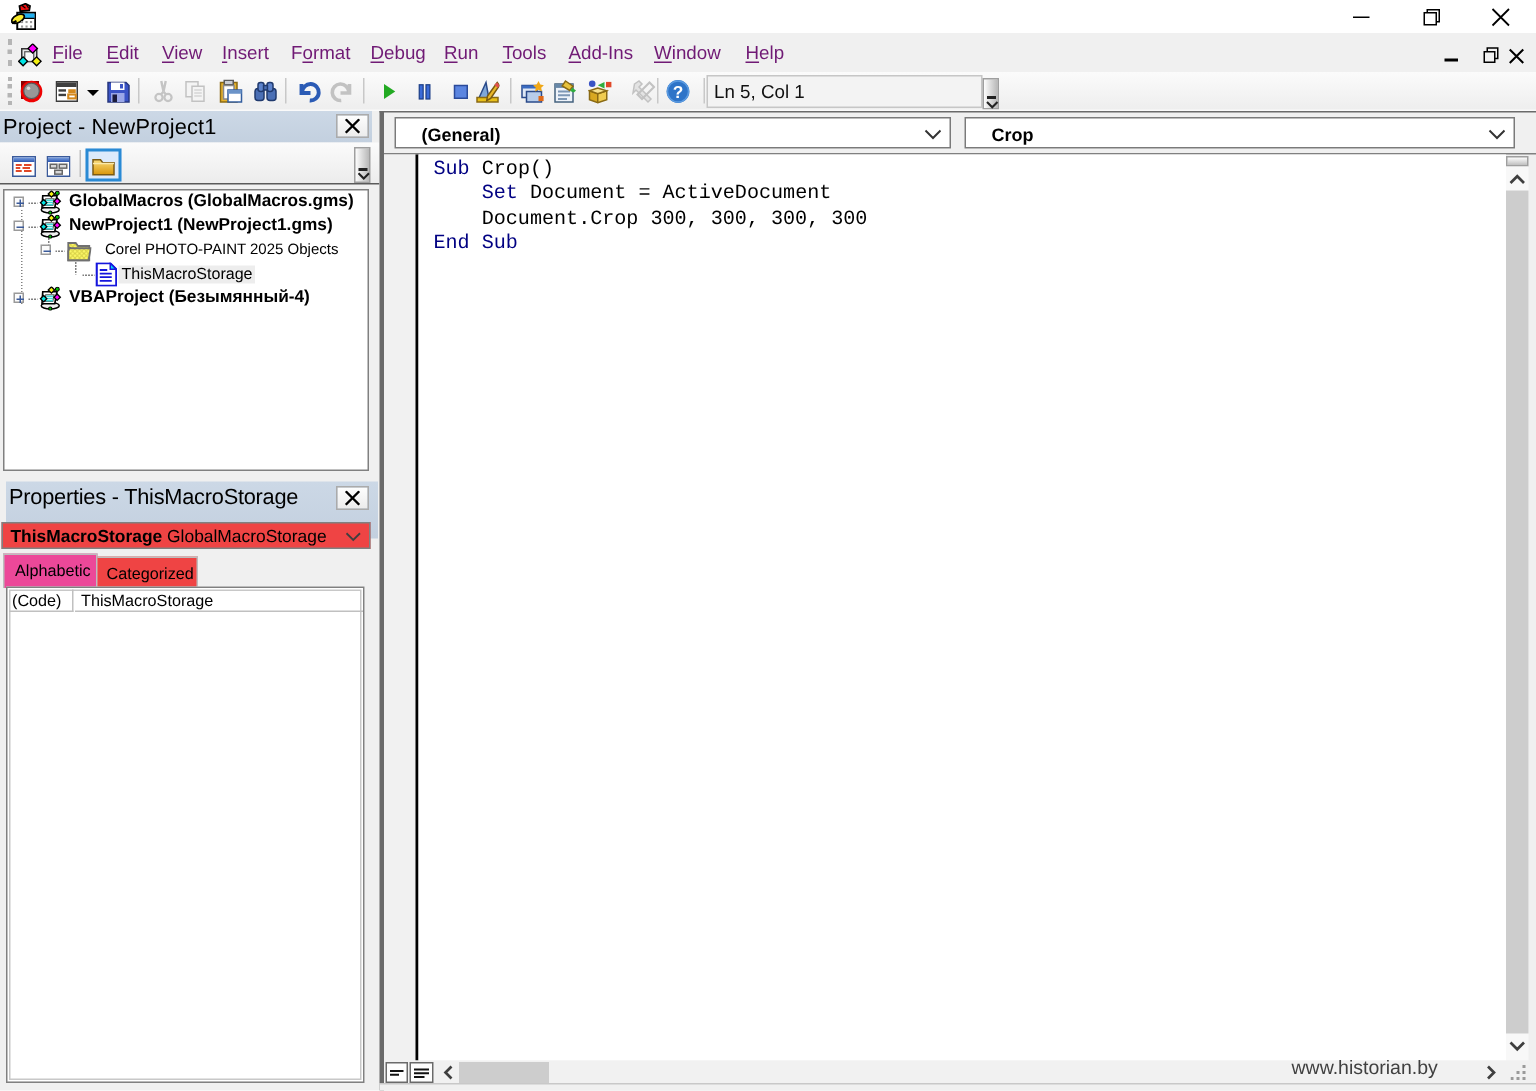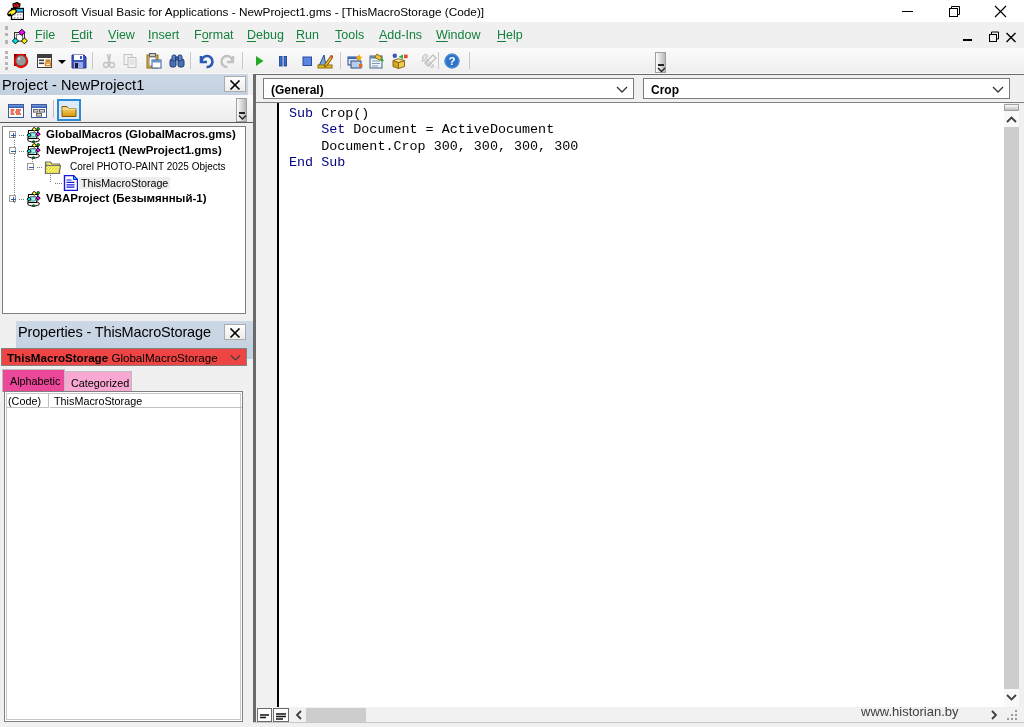--- a/index.html
+++ b/index.html
@@ -4,21 +4,21 @@
 <style>
   * { margin:0; padding:0; box-sizing:border-box; }
   html,body { width:1024px; height:727px; overflow:hidden; }
   body { font-family:"Liberation Sans", sans-serif; position:relative; background:#f0f0f0; }
   .abs { position:absolute; }
   
   #titlebar { left:0; top:0; width:1024px; height:22px; background:#ffffff; }
   #title-text { left:30px; top:4.5px; font-size:11.8px; color:#000; white-space:nowrap; }
   
   #menubar { left:0; top:22px; width:1024px; height:26px; background:#f0f0f0; }
-  .menuitem { position:absolute; top:6px; font-size:12.5px; color:#15803d; white-space:nowrap; }
+  .menuitem { position:absolute; top:6px; font-size:12.5px; color:#701a75; white-space:nowrap; }
   .menuitem u { text-decoration:underline; text-underline-offset:2px; }
   
   #toolbar { left:0; top:48px; width:1024px; height:25px; background:linear-gradient(#fbfbfb,#eeeeee); }
   .tbico { position:absolute; top:5px; width:16px; height:16px; }
   .tbsep { position:absolute; top:4px; width:1px; height:17px; background:#c8c8c8; }
   .grip { position:absolute; width:3px; border-left:3px dotted #b5b5b5; }
   
   .caption { background:linear-gradient(#ccd8e6,#c3d0df); }
   .cap-text { position:absolute; left:2px; top:2.5px; font-size:14.5px; color:#000; }
   .xbtn { position:absolute; width:22px; height:16px; background:linear-gradient(#fdfdfd,#ececec); border:1px solid #ababab; text-align:center; }
@@ -26,21 +26,21 @@
   .whitebox { background:#fff; border:1px solid #808080; }
   
   .trow { position:absolute; left:0; height:16px; font-size:11.5px; color:#000; white-space:nowrap; }
   .pm { position:absolute; width:7px; height:7px; border:1px solid #9a9a9a; background:#fcfcfc; }
   .pm:before, .pm.minus:before { content:""; position:absolute; left:1px; top:3px; width:5px; height:1px; background:#3a5a9a; }
   .pm.plus:after { content:""; position:absolute; left:3px; top:1px; width:1px; height:5px; background:#3a5a9a; }
   
   #codetext { font-family:"Liberation Mono", monospace; font-size:13.4px; line-height:16.55px; color:#000; white-space:pre; }
   #codetext b { font-weight:normal; color:#000082; }
   .combo { position:absolute; background:#fff; border:1px solid #7a7a7a; font-size:12px; font-weight:bold; color:#000; }
-  .combo .lbl { position:absolute; left:7px; top:3.5px; }
+  .combo .lbl { position:absolute; left:17px; top:3.5px; }
   .chev { position:absolute; }
   
   .thumb { background:#cdcdcd; }
   .vdot { width:1px; background-image:repeating-linear-gradient(to bottom,#808080 0 1px,transparent 1px 2px); }
   .hdot { height:1px; background-image:repeating-linear-gradient(to right,#808080 0 1px,transparent 1px 2px); }
 </style>
 </head>
 <body>
 
 <div id="titlebar" class="abs">
@@ -54,21 +54,20 @@
     <path d="M1 13.5 l3 -1.5" stroke="#000" stroke-width="1.4"></path>
     <g fill="#999">
         <rect x="7" y="12" width="1.4" height="1.4"></rect>
         <rect x="10" y="12" width="1.4" height="1.4"></rect>
         <rect x="13" y="12" width="1.4" height="1.4"></rect>
         <rect x="7" y="15" width="1.4" height="1.4"></rect>
         <rect x="10" y="15" width="1.4" height="1.4"></rect>
         <rect x="13" y="15" width="1.4" height="1.4"></rect>
       </g>
   </svg>
-  <div id="title-text" class="abs">Microsoft Visual Basic for Applications - NewProject1.gms - [ThisMacroStorage (Code)]</div>
   <svg class="abs" style="left:897px;top:0" width="20" height="22">
       <path d="M5 11.5 h11" stroke="#000" stroke-width="1"></path>
     </svg>
   <svg class="abs" style="left:942px;top:0" width="22" height="22">
     <rect x="7.5" y="8.5" width="8" height="8" fill="#fff" stroke="#000"></rect>
     <path d="M9.5 8.5 v-2 h8 v8 h-2" fill="none" stroke="#000"></path>
   </svg>
   <svg class="abs" style="left:989px;top:0" width="22" height="22">
       <path d="M6 6 L17 17 M17 6 L6 17" stroke="#000" stroke-width="1.2"></path>
     </svg>
@@ -230,20 +229,23 @@
   </svg>
   <div class="tbsep" style="left:438px"></div>
 
   <svg class="tbico" style="left:444px" viewBox="0 0 16 16">
     <circle cx="8" cy="8" r="7.6" fill="#2e74c8"></circle>
     <circle cx="8" cy="8" r="7" fill="none" stroke="#5a9ae0" stroke-width="1"></circle>
     <text x="8" y="12.3" font-family="Liberation Sans" font-size="11.5" font-weight="bold" fill="#fff" text-anchor="middle">?</text>
   </svg>
   <div class="tbsep" style="left:469px"></div>
 
+  <div class="abs" style="left:471px;top:2px;width:184px;height:21.5px;background:#f3f3f3;border:1px solid #c6c6c6;">
+    <div class="abs" style="left:4px;top:3px;font-size:12.5px;color:#111;">Ln 5, Col 1</div>
+  </div>
   <div class="abs" style="left:655px;top:4px;width:11px;height:21px;background:linear-gradient(90deg,#fdfdfd,#b8b8b8);border:1px solid #9f9f9f;">
     <div class="abs" style="left:2px;top:11px;width:6px;height:1.5px;background:#222"></div>
     <svg class="abs" style="left:1px;top:13px" width="9" height="8">
         <path d="M1 2 l3.5 3.5 L8 2" fill="none" stroke="#222" stroke-width="1.4"></path>
       </svg>
   </div>
 </div>
 <div class="abs" style="left:0;top:73px;width:1024px;height:1px;background:#fafafa;"></div>
 
 <div class="abs caption" style="left:0;top:74px;width:248px;height:21px;">
@@ -370,43 +372,43 @@
         <ellipse cx="8.5" cy="12.8" rx="6" ry="2.2" fill="#f0f0f0" stroke="#000" stroke-width="1"></ellipse>
         <path d="M3.5 3.5 h9.5 l-1.5 8 h-8.5 z" fill="#fff" stroke="#000" stroke-width="1.1"></path>
         <path d="M5.5 5.5 h5.5 l-0.8 4.5 h-5.2 z" fill="#fff" stroke="#555" stroke-width="0.8"></path>
         <path d="M5.8 6.5 l4.6 0 M5.7 8 l4.6 0 M5.6 9.5 l4.7 0" stroke="#40d8d8" stroke-width="0.9"></path>
         <rect x="7.8" y="0.8" width="3" height="3" fill="#f3ef11" stroke="#000" stroke-width="0.9" transform="rotate(45 9.3 2.3)"></rect>
         <rect x="2.6" y="6.6" width="3" height="3" fill="#00e5e5" stroke="#000" stroke-width="0.9" transform="rotate(45 4.1 8.1)"></rect>
         <rect x="11.6" y="5.6" width="3" height="3" fill="#ff00ff" stroke="#000" stroke-width="0.9" transform="rotate(45 13.1 7.1)"></rect>
         <circle cx="13.2" cy="1.8" r="1.3" fill="#00c000" stroke="#000" stroke-width="0.7"></circle>
         <circle cx="8.5" cy="14.8" r="1.1" fill="#00c000" stroke="#000" stroke-width="0.7"></circle>
       </svg>
-    <span class="abs" style="left:44px;top:1px;">VBAProject (Безымянный-1)</span>
-  </div>
-</div>
-
-<div class="abs caption" style="left:16px;top:321px;width:248px;height:38px;">
+    <span class="abs" style="left:44px;top:1px;">VBAProject (Безымянный-4)</span>
+  </div>
+</div>
+
+<div class="abs caption" style="left:4px;top:321px;width:248px;height:38px;">
   <div class="cap-text" style="letter-spacing:-0.15px">Properties - ThisMacroStorage</div>
 </div>
 <div class="xbtn" style="left:224px;top:324px;">
   <svg width="12" height="11">
       <path d="M1.5 0.5 L10.5 9.5 M10.5 0.5 L1.5 9.5" stroke="#000" stroke-width="1.6"></path>
     </svg>
 </div>
 <div class="abs" style="left:1px;top:348px;width:246px;height:18px;background:#ef4444;border:1px solid #808080;">
   <div class="abs" style="left:5px;top:2px;font-size:11.6px;"><b>ThisMacroStorage</b> GlobalMacroStorage</div>
   <svg class="abs" style="left:228px;top:5px" width="11" height="9">
       <path d="M1 1.5 l4.5 4.5 l4.5 -4.5" fill="none" stroke="#3f3f3f" stroke-width="1.2"></path>
     </svg>
 </div>
 
 <div class="abs" style="left:2px;top:369px;width:63px;height:23px;background:#ec4899;border:1px solid #bdbdbd;border-bottom:none;">
   <div class="abs" style="left:7px;top:5px;font-size:10.8px;">Alphabetic</div>
 </div>
-<div class="abs" style="left:65px;top:371px;width:67px;height:21px;background:#f9a8d4;border:1px solid #bdbdbd;border-bottom:none;border-left:none;">
+<div class="abs" style="left:65px;top:371px;width:67px;height:21px;background:#ef4444;border:1px solid #bdbdbd;border-bottom:none;border-left:none;">
   <div class="abs" style="left:6px;top:5px;font-size:10.8px;">Categorized</div>
 </div>
 
 <div class="abs" style="left:4px;top:391px;width:239px;height:331px;background:#fff;border:1px solid #808080;box-shadow:inset 0 0 0 1px #fff, inset 0 0 0 2px #c8c8c8;">
   <div class="abs" style="left:1px;top:1px;width:43px;height:15px;border-right:1px solid #c0c0c0;border-bottom:1px solid #c0c0c0;">
     <div class="abs" style="left:2px;top:1.5px;font-size:10.8px;">(Code)</div>
   </div>
   <div class="abs" style="left:45px;top:1px;width:192px;height:15px;border-bottom:1px solid #c0c0c0;">
     <div class="abs" style="left:4px;top:1.5px;font-size:10.8px;">ThisMacroStorage</div>
   </div>

